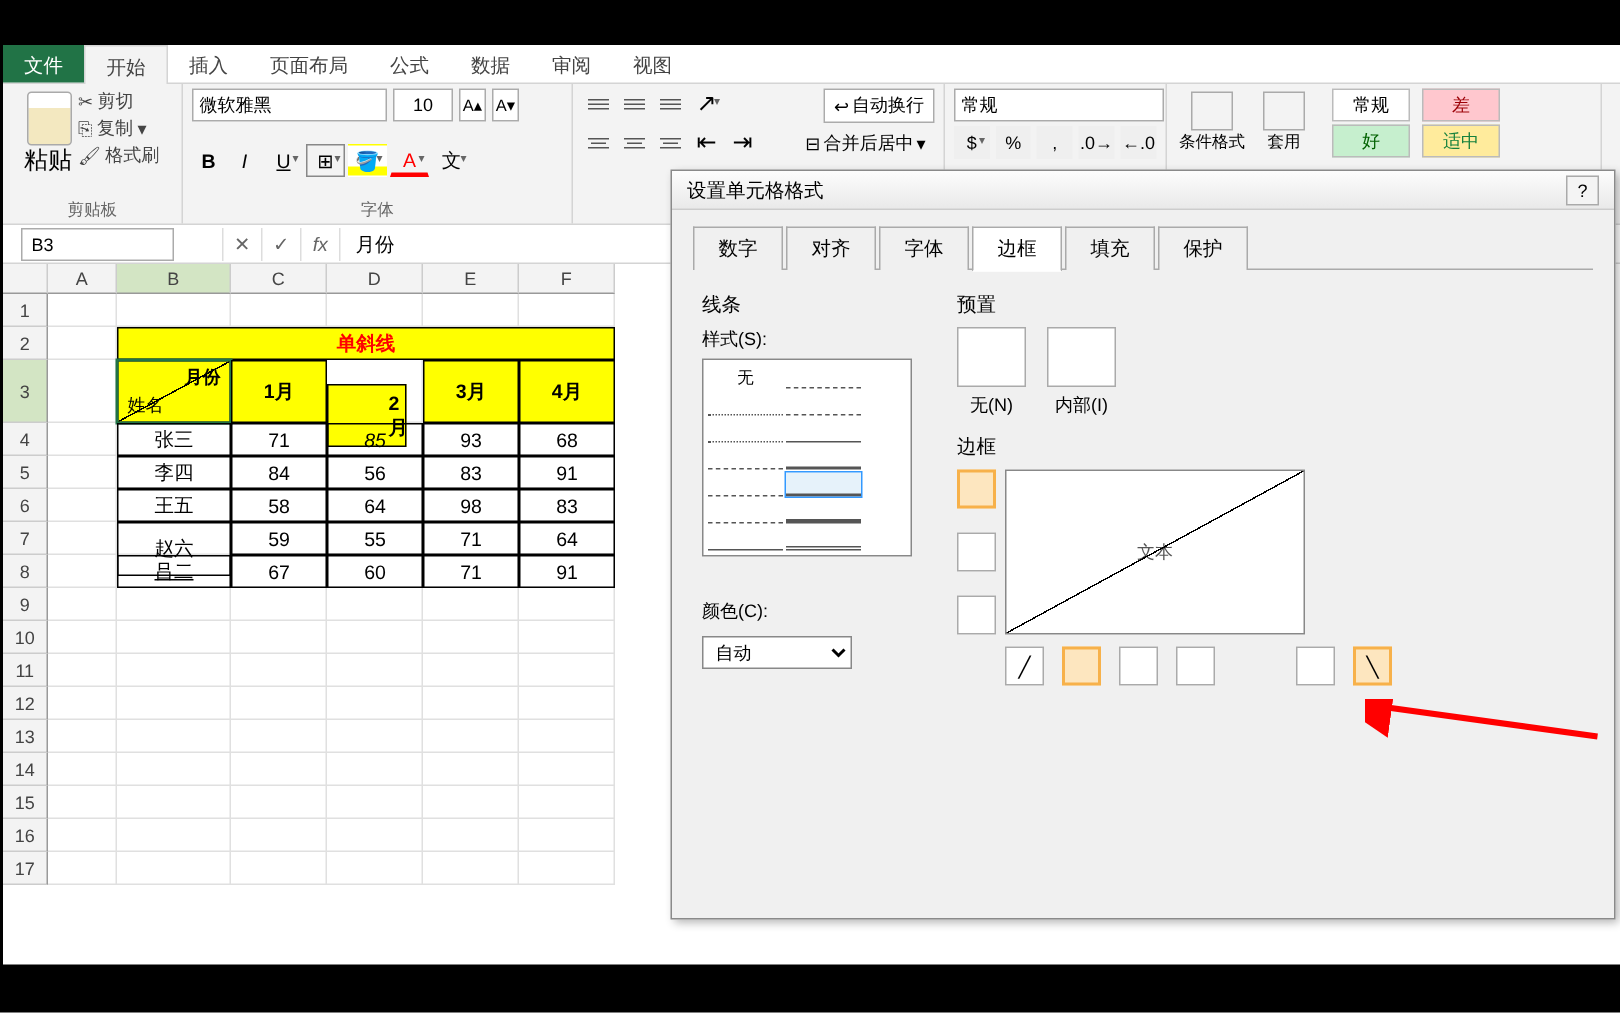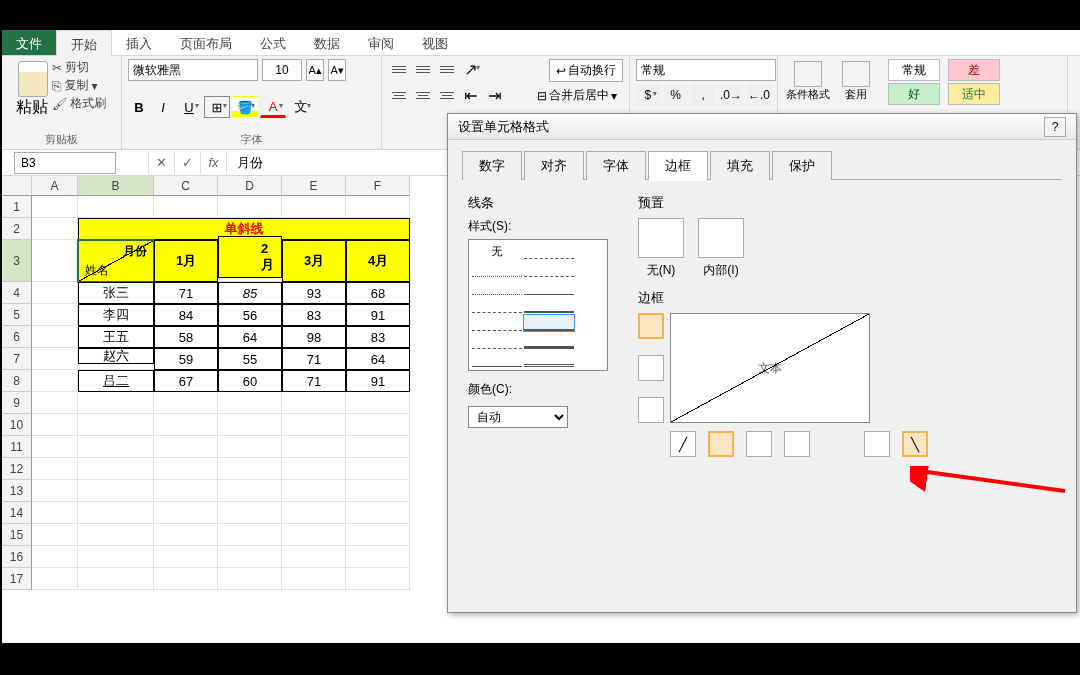--- a/index.html
+++ b/index.html
@@ -416,39 +416,39 @@
         <div class="cell" style="left: 122px; top: 372px; width: 64px; height: 22px;"></div>
         <div class="cell" style="left: 186px; top: 372px; width: 64px; height: 22px;"></div>
         <div class="cell" style="left: 250px; top: 372px; width: 64px; height: 22px;"></div>
         <div class="cell" style="left: 314px; top: 372px; width: 64px; height: 22px;"></div>
         <div class="cell tbl-title" style="left: 46px; top: 22px; width: 332px; height: 22px;">单斜线</div>
         <div class="cell tbl-h diag-cell active-cell" style="left: 46px; top: 44px; width: 76px; height: 42px;">
           <span class="diag-txt-tr">月份</span>
           <span class="diag-txt-bl">姓名</span>
         </div>
         <div class="cell tbl-h" style="left: 122px; top: 44px; width: 64px; height: 42px;">1月</div>
-        <div class="cell tbl-h" style="left: 186px; top: 40px; width: 64px; height: 42px; padding-left: 42px;">2月</div>
+        <div class="cell tbl-h" style="left: 186px; top: 60px; width: 53px; height: 42px; padding-left: 42px;">2月</div>
         <div class="cell tbl-h" style="left: 250px; top: 44px; width: 64px; height: 42px;">3月</div>
         <div class="cell tbl-h" style="left: 314px; top: 44px; width: 64px; height: 42px;">4月</div>
         <div class="cell tbl-d" style="left: 46px; top: 86px; width: 76px; height: 22px;">张三</div>
         <div class="cell tbl-d" style="left: 122px; top: 86px; width: 64px; height: 22px;">71</div>
         <div class="cell tbl-d" style="left: 186px; top: 86px; width: 64px; height: 22px; font-style: italic;">85</div>
         <div class="cell tbl-d" style="left: 250px; top: 86px; width: 64px; height: 22px;">93</div>
         <div class="cell tbl-d" style="left: 314px; top: 86px; width: 64px; height: 22px;">68</div>
         <div class="cell tbl-d" style="left: 46px; top: 108px; width: 76px; height: 22px;">李四</div>
         <div class="cell tbl-d" style="left: 122px; top: 108px; width: 64px; height: 22px;">84</div>
         <div class="cell tbl-d" style="left: 186px; top: 108px; width: 64px; height: 22px;">56</div>
         <div class="cell tbl-d" style="left: 250px; top: 108px; width: 64px; height: 22px;">83</div>
         <div class="cell tbl-d" style="left: 314px; top: 108px; width: 64px; height: 22px;">91</div>
         <div class="cell tbl-d" style="left: 46px; top: 130px; width: 76px; height: 22px;">王五</div>
         <div class="cell tbl-d" style="left: 122px; top: 130px; width: 64px; height: 22px;">58</div>
         <div class="cell tbl-d" style="left: 186px; top: 130px; width: 64px; height: 22px;">64</div>
         <div class="cell tbl-d" style="left: 250px; top: 130px; width: 64px; height: 22px;">98</div>
         <div class="cell tbl-d" style="left: 314px; top: 130px; width: 64px; height: 22px;">83</div>
-        <div class="cell tbl-d" style="left: 46px; top: 152px; width: 76px; height: 16px;">赵六</div>
+        <div class="cell tbl-d" style="left: 46px; top: 152px; width: 76px; height: 36px;">赵六</div>
         <div class="cell tbl-d" style="left: 122px; top: 152px; width: 64px; height: 22px;">59</div>
         <div class="cell tbl-d" style="left: 186px; top: 152px; width: 64px; height: 22px;">55</div>
         <div class="cell tbl-d" style="left: 250px; top: 152px; width: 64px; height: 22px;">71</div>
         <div class="cell tbl-d" style="left: 314px; top: 152px; width: 64px; height: 22px;">64</div>
         <div class="cell tbl-d" style="left: 46px; top: 174px; width: 76px; height: 22px; text-decoration: underline;">吕二</div>
         <div class="cell tbl-d" style="left: 122px; top: 174px; width: 64px; height: 22px;">67</div>
         <div class="cell tbl-d" style="left: 186px; top: 174px; width: 64px; height: 22px;">60</div>
         <div class="cell tbl-d" style="left: 250px; top: 174px; width: 64px; height: 22px;">71</div>
         <div class="cell tbl-d" style="left: 314px; top: 174px; width: 64px; height: 22px;">91</div>
       </div>
@@ -481,21 +481,21 @@
         <div class="style-cell thin"></div>
         <div class="style-cell dash1"></div>
         <div class="style-cell med"></div>
         <div class="style-cell dash1"></div>
         <div class="style-cell med selected"></div>
         <div class="style-cell dash1"></div>
         <div class="style-cell thick"></div>
         <div class="style-cell thin"></div>
         <div class="style-cell dbl"></div>
       </div>
-      <div class="sub-label" style="margin-top:10px">颜色(C):</div>
+      <div class="sub-label" style="margin-top:28px">颜色(C):</div>
       <select class="color-sel">
         <option>自动</option>
       </select>
     </div>
 
     <div class="preset-section">
       <div class="sec-label">预置</div>
       <div class="preset-row">
         <div class="preset-box">
           <div class="preset-icon">

